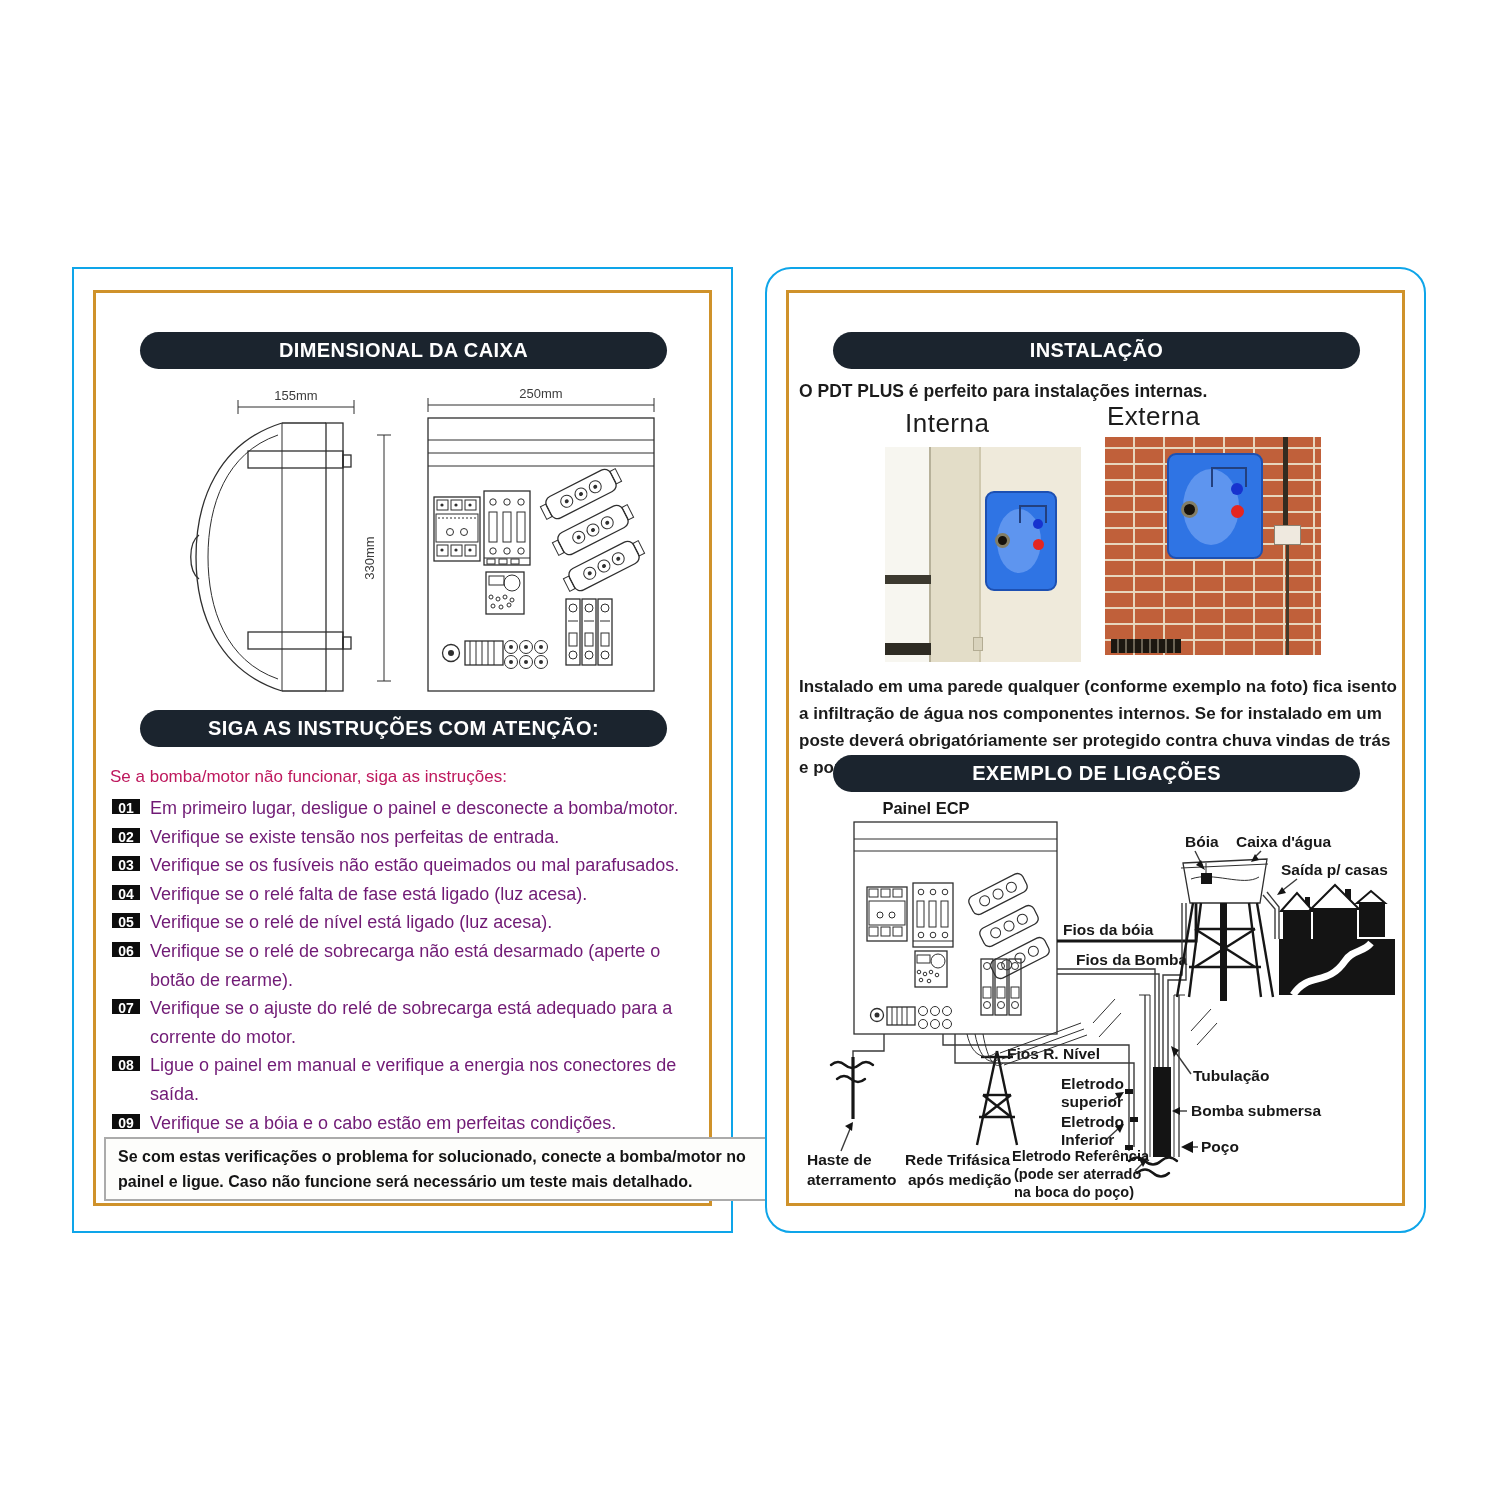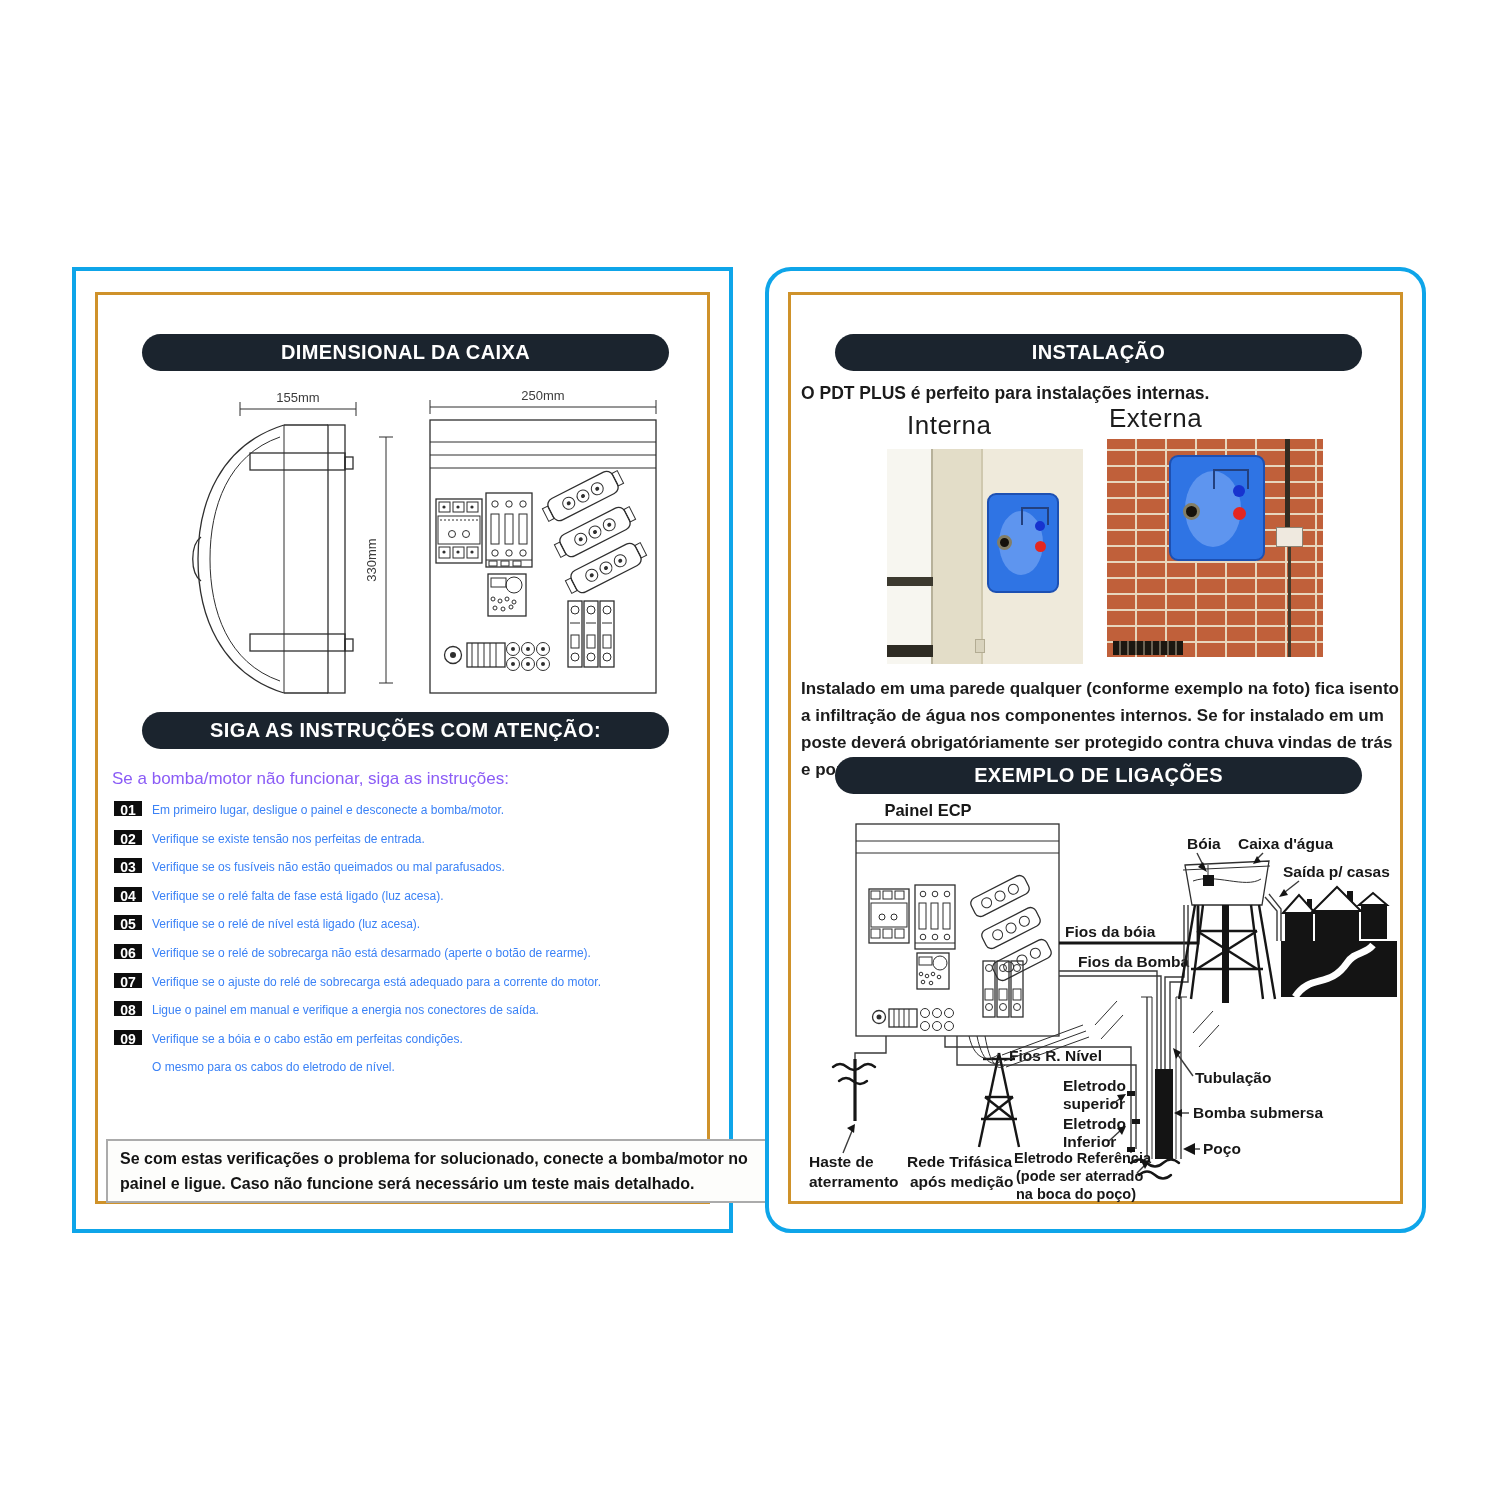--- a/index.html
+++ b/index.html
@@ -3,45 +3,45 @@
 <meta charset="utf-8">
 <style>
   * { margin:0; padding:0; box-sizing:border-box; }
   html,body { background:#ffffff; }
   body {
     width:1500px; height:1500px; position:relative;
     font-family:"Liberation Sans", sans-serif; color:#1d1d1d;
   }
   .page {
     position:absolute; top:267px; width:661px; height:966px;
-    background:#fff; border:4px solid #0ea5e9;
+    background:#fff; border:2px solid #0ea5e9;
   }
   .page-left  { left:72px; }
   .page-right { left:765px;border-radius:26px; }
   .goldframe {
     position:absolute; left:19px; right:19px; top:21px; bottom:25px;
     border:3px solid #cf922a; pointer-events:none;
   }
   .pill {
     position:absolute; left:66px; width:527px; height:37px;
     background:#1b242e; border-radius:19px;
     color:#ffffff; font-weight:bold; font-size:20px; letter-spacing:.4px;
     text-align:center; line-height:37px; white-space:nowrap;
   }
   
   .drawing-svg { position:absolute; left:24px; top:116px; }
   .steps-area { position:absolute; left:36px; top:494px; width:588px; }
-  .intro-line { font-size:17px; line-height:28px; color:#8b5cf6; margin-bottom:3px; }
+  .intro-line { font-size:17px; line-height:28px; color:#be185d; margin-bottom:3px; }
   .step { display:flex; align-items:flex-start; }
   .badge {
     flex:0 0 28px; height:15px; margin:5px 10px 0 2px;
     background:#0d0d0d; color:#fff; font-size:14px; font-weight:bold;
     text-align:center; line-height:19px;
   }
-  .step-text { font-size:12px; line-height:28.6px; color:#3b82f6; }
+  .step-text { font-size:18px; line-height:28.6px; color:#701a75; }
   .notebox {
     position:absolute; left:30px; top:868px; width:674px;
     border:2px solid #ababab; background:#fdfdfb;
     padding:5px 10px 5px 12px;
     font-size:16px; font-weight:bold; line-height:25px; color:#141414;
   }
   
   .r-intro { position:absolute; left:32px; top:112px; font-size:17.5px; font-weight:bold; color:#1b1b1b; }
   .photo-label { position:absolute; font-size:26px; color:#1c1c1c; letter-spacing:.5px; }
   .label-interna { left:138px; top:139px;text-align:center; }

